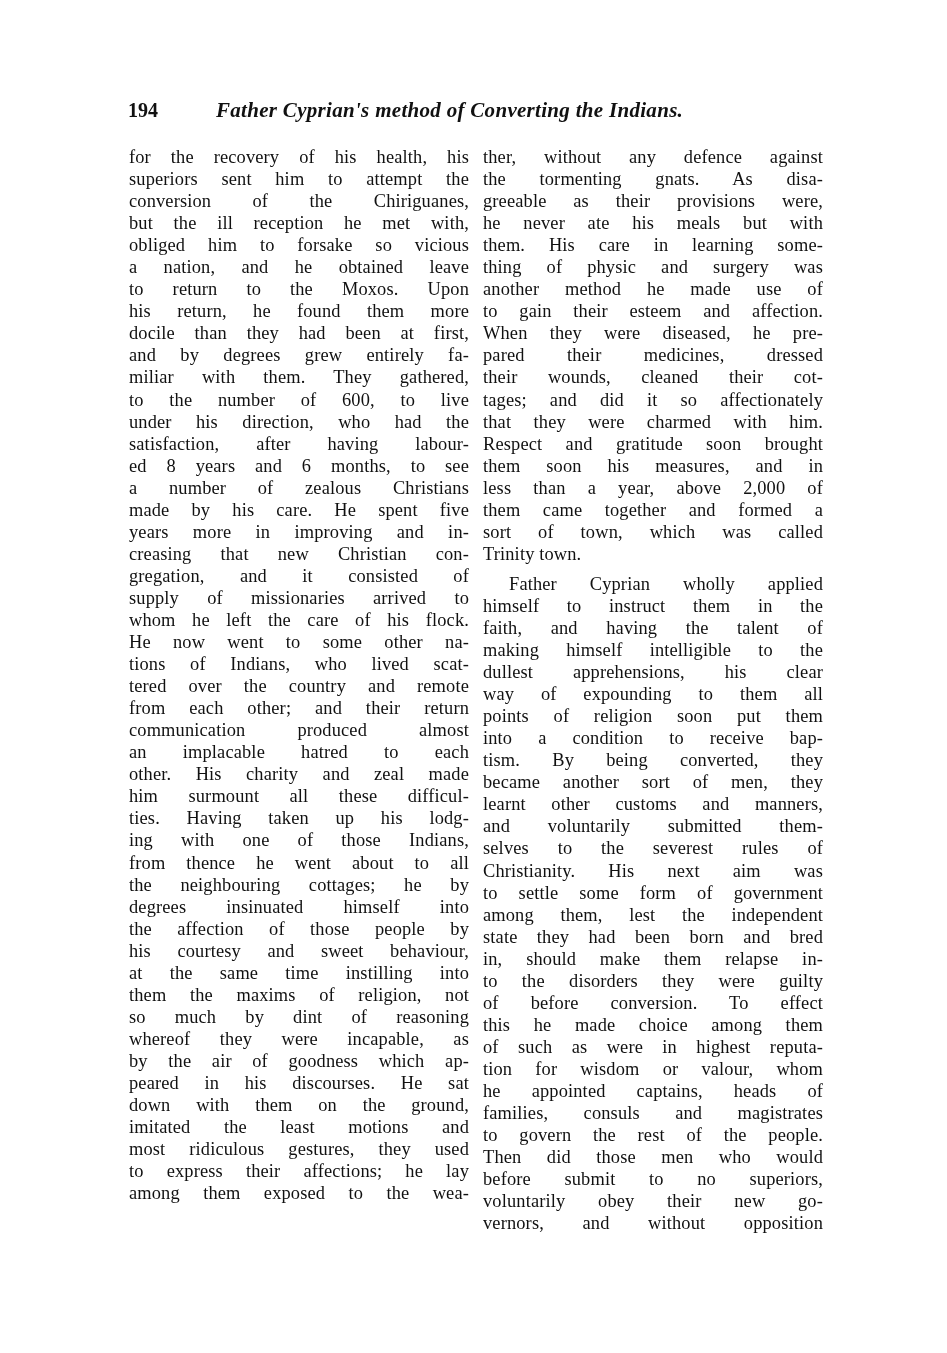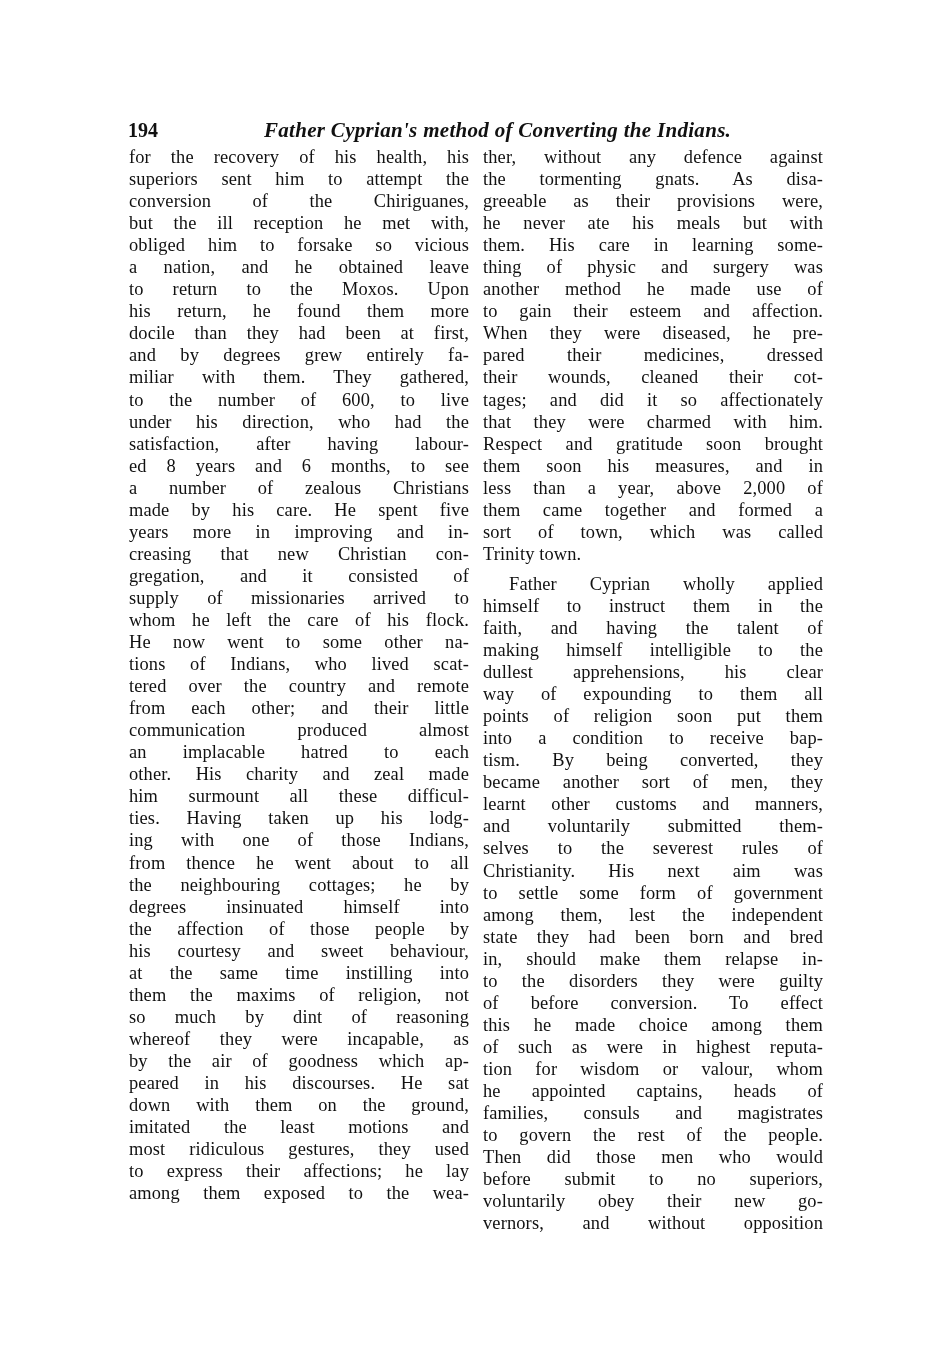--- a/index.html
+++ b/index.html
@@ -18,42 +18,41 @@
     .page {
       position: absolute;
       left: 0; top: 0;
       width: 947px;
       height: 1353px;
       background: #ffffff;
     }
     .running-head {
       position: absolute;
       left: 128px;
-      top: 116px;
+      top: 96px;
       width: 700px;
       height: 28px;
       font-size: 21px;
       line-height: 28px;
       white-space: nowrap;
     }
     .page-number {
       position: absolute;
       left: 0;
       top: 0;
       font-weight: bold;
       font-size: 20px;
     }
     .running-title {
       position: absolute;
       left: 88px;
       top: 0;
       font-style: italic;
       font-weight: bold;
       letter-spacing: 0.3px;
-      margin-left: 48px;
     }
     .column {
       position: absolute;
       top: 146px;
       width: 340px;
     }
     .col-left { left: 129px; }
     .col-right { left: 483px; }
     .line {
       display: block;
@@ -102,21 +101,21 @@
       <span class="line">a number of zealous Christians</span>
       <span class="line">made by his care. He spent five</span>
       <span class="line">years more in improving and in-</span>
       <span class="line">creasing that new Christian con-</span>
       <span class="line">gregation, and it consisted of</span>
       <span class="line">supply of missionaries arrived to</span>
       <span class="line">whom he left the care of his flock.</span>
       <span class="line">He now went to some other na-</span>
       <span class="line">tions of Indians, who lived scat-</span>
       <span class="line">tered over the country and remote</span>
-      <span class="line">from each other; and their little</span>
+      <span class="line">from each other; and their return</span>
       <span class="line">communication produced almost</span>
       <span class="line">an implacable hatred to each</span>
       <span class="line">other. His charity and zeal made</span>
       <span class="line">him surmount all these difficul-</span>
       <span class="line">ties. Having taken up his lodg-</span>
       <span class="line">ing with one of those Indians,</span>
       <span class="line">from thence he went about to all</span>
       <span class="line">the neighbouring cottages; he by</span>
       <span class="line">degrees insinuated himself into</span>
       <span class="line">the affection of those people by</span>

